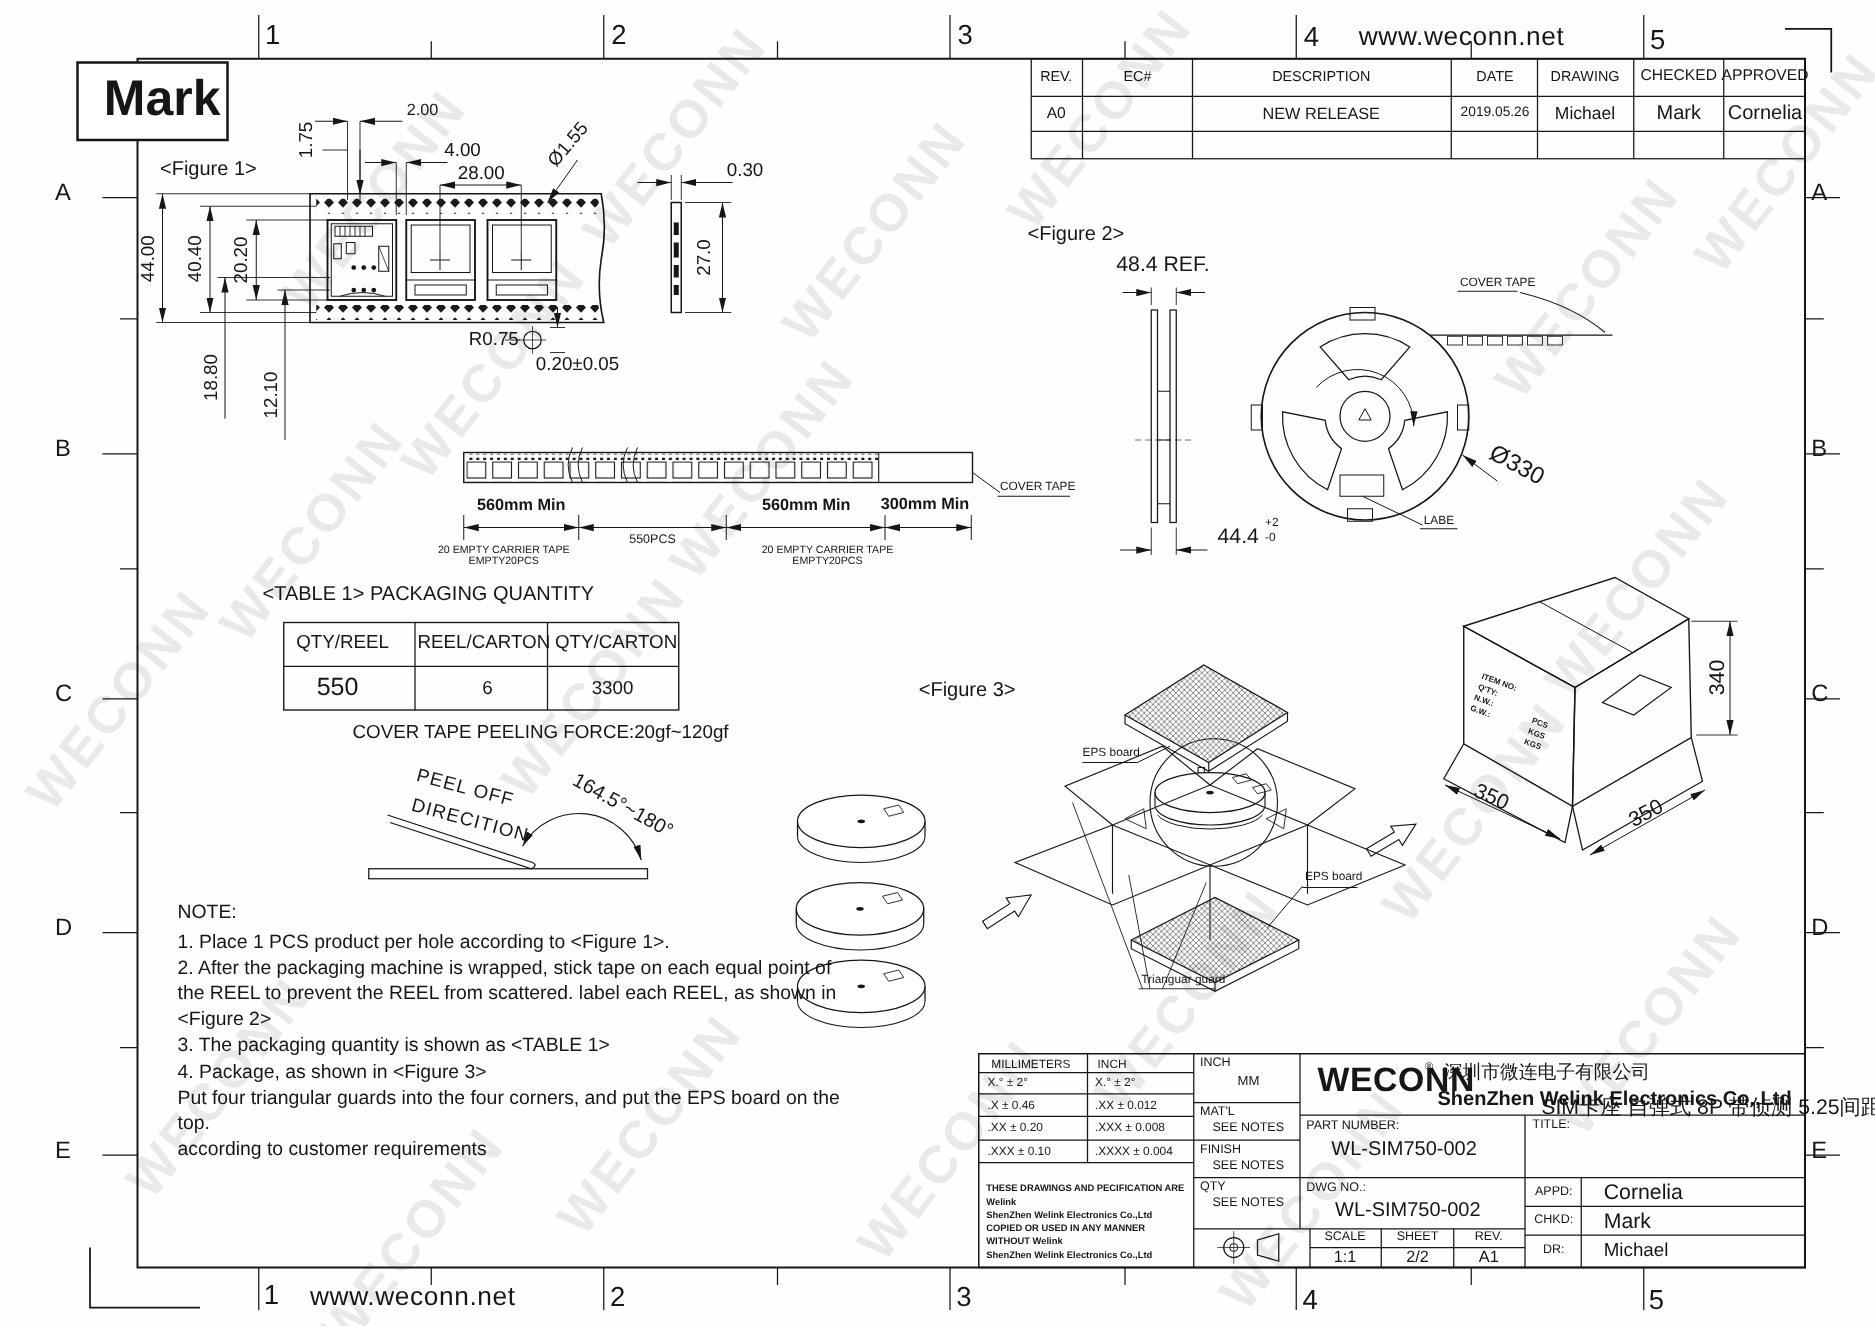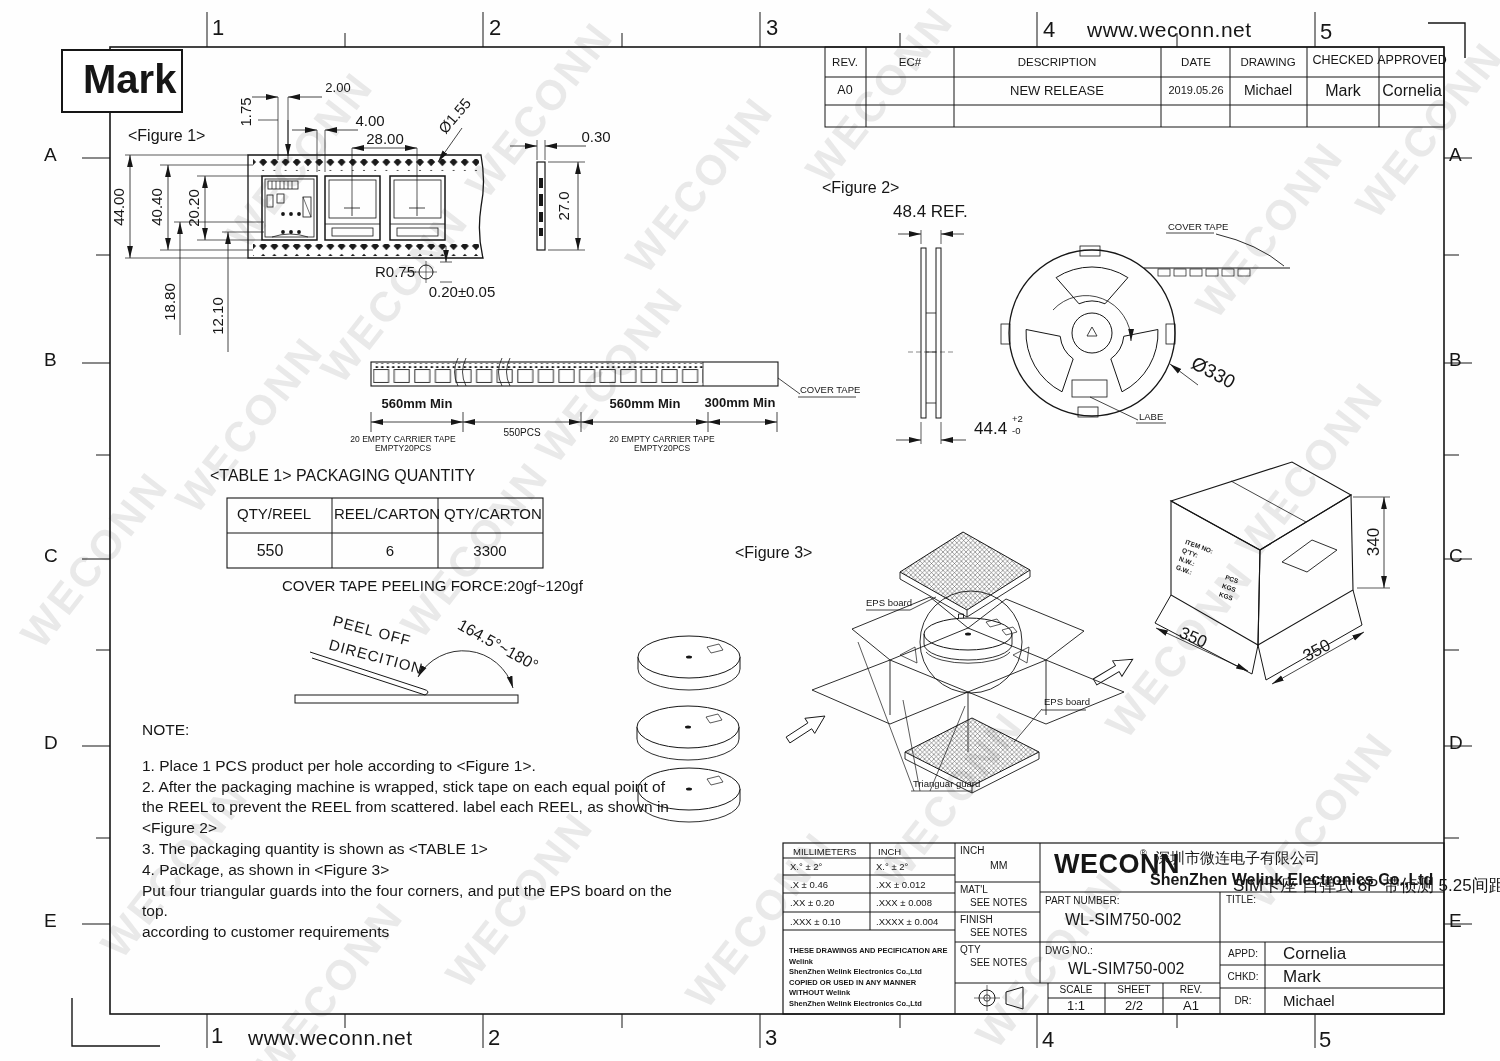--- a/index.html
+++ b/index.html
@@ -393,21 +393,21 @@
   <span class="t" style="left:1012px;top:414px;font-size:9.5px">+2</span>
   <span class="t" style="left:1012px;top:426px;font-size:9.5px">-0</span>
   <span class="t cc" style="left:1213px;top:373px;font-size:19px;transform:translate(-50%,-50%) rotate(28deg)">Ø330</span>
   <span class="t" style="left:1168px;top:222px;font-size:9.5px">COVER TAPE</span>
   <span class="t" style="left:1139px;top:412px;font-size:9.5px">LABE</span>
 
   <span class="t" style="left:210px;top:467px;font-size:16px">&lt;TABLE 1&gt; PACKAGING QUANTITY</span>
   <span class="t" style="left:237px;top:506px;font-size:15px">QTY/REEL</span>
   <span class="t" style="left:334px;top:506px;font-size:15px">REEL/CARTON</span>
   <span class="t" style="left:444px;top:506px;font-size:15px">QTY/CARTON</span>
-  <span class="t cc" style="left:270px;top:551px;font-size:16px">550</span>
+  <span class="t cc" style="left:270px;top:551px;font-size:20px">550</span>
   <span class="t cc" style="left:390px;top:551px;font-size:15px">6</span>
   <span class="t cc" style="left:490px;top:551px;font-size:15px">3300</span>
   <span class="t" style="left:282px;top:578px;font-size:15px">COVER TAPE PEELING FORCE:20gf~120gf</span>
 
   <span class="t cc" style="left:372px;top:631px;font-size:15px;transform:translate(-50%,-50%) rotate(15deg);letter-spacing:1px">PEEL OFF</span>
   <span class="t cc" style="left:376px;top:657px;font-size:15px;transform:translate(-50%,-50%) rotate(15deg);letter-spacing:1px">DIRECITION</span>
   <span class="t cc" style="left:498px;top:645px;font-size:16px;transform:translate(-50%,-50%) rotate(29deg)">164.5°~180°</span>
 
   <span class="t" style="left:735px;top:544px;font-size:16px">&lt;Figure 3&gt;</span>
   <span class="t" style="left:866px;top:598px;font-size:9.5px">EPS board</span>
@@ -422,21 +422,21 @@
   <div class="t" style="left:1222px;top:574px;font-size:6.5px;font-weight:700;line-height:9px;transform:rotate(20deg)">
     <div>PCS</div>
     <div>KGS</div>
     <div>KGS</div>
   </div>
   <span class="t cc" style="left:1193px;top:638px;font-size:17px;transform:translate(-50%,-50%) rotate(24deg)">350</span>
   <span class="t cc" style="left:1317px;top:651px;font-size:17px;transform:translate(-50%,-50%) rotate(-28deg)">350</span>
   <span class="t cc" style="left:1374px;top:542px;font-size:17px;transform:translate(-50%,-50%) rotate(-90deg)">340</span>
 
   <div class="t notes" style="left:142px;top:720px;font-size:15.5px;line-height:20.8px">
-    <div style="margin-bottom:15px">NOTE:</div>
+    <div style="margin-bottom:3px">NOTE:</div>
     <div>1. Place 1 PCS product per hole according to &lt;Figure 1&gt;.</div>
     <div>2. After the packaging machine is wrapped, stick tape on each equal point of</div>
     <div>the REEL to prevent the REEL from scattered. label each REEL, as shown in</div>
     <div>&lt;Figure 2&gt;</div>
     <div>3. The packaging quantity is shown as &lt;TABLE 1&gt;</div>
     <div>4. Package, as shown in &lt;Figure 3&gt;</div>
     <div>Put four triangular guards into the four corners, and put the EPS board on the</div>
     <div>top.</div>
     <div>according to customer requirements</div>
   </div>

